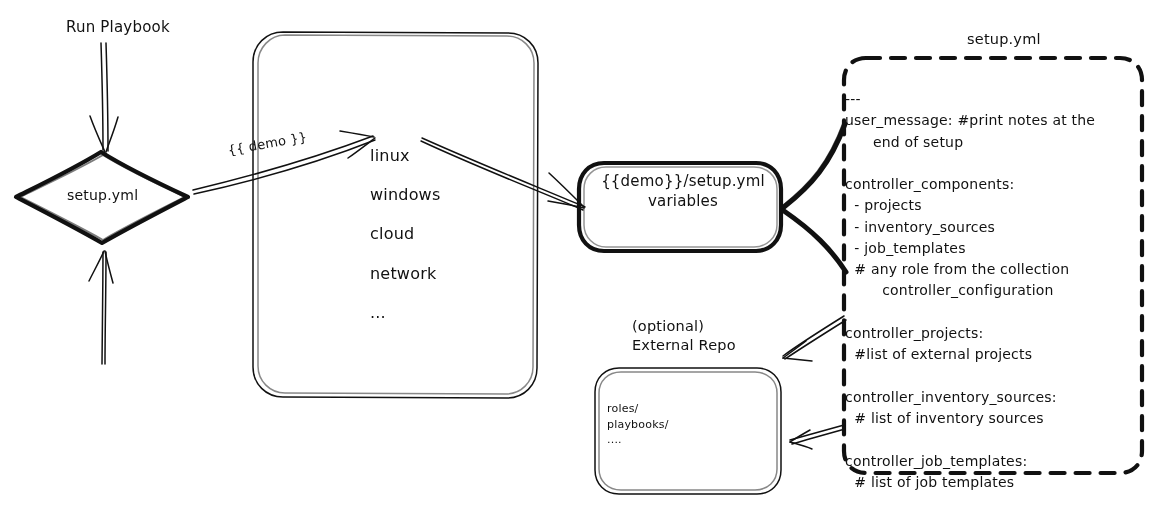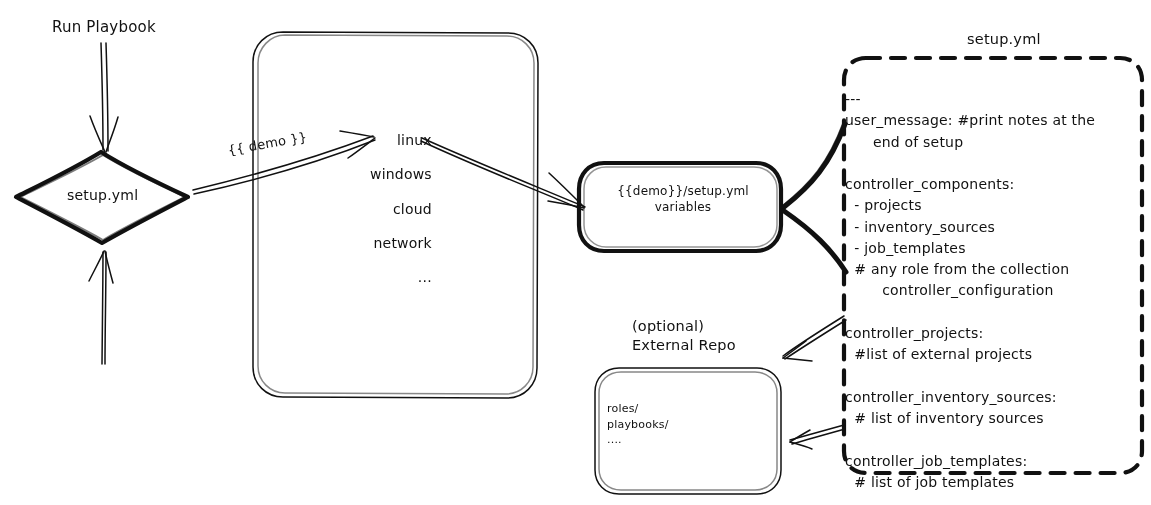--- a/index.html
+++ b/index.html
@@ -26,29 +26,29 @@
   }
   .txt {
     position: absolute;
     color: #111111;
     font-family: "DejaVu Sans", sans-serif;
     white-space: pre;
     line-height: 1.28;
     letter-spacing: 0.2px;
   }
   
-  #run-playbook-label      { left: 52px;  top: 18px;  font-size: 15px; }
+  #run-playbook-label      { left: 66px;  top: 18px;  font-size: 15px; }
   #with-variable-label     { left: 45px;  top: 371px; font-size: 13.5px; text-align: center; line-height: 1.3; }
   #diamond-label           { left: 67px;  top: 187px; font-size: 14px; }
   #repo-title              { left: 328px; top: 8px;   font-size: 15px; }
   #demo-arrow-label        { left: 228px; top: 143px; font-size: 13px;
                              transform: rotate(-10deg); transform-origin: left center; }
-  #repo-items              { left: 370px; top: 123px; font-size: 14px; line-height: 2.45; text-align: right; }
-  #vars-box-label          { left: 594px; top: 172px; font-size: 12px; text-align: center;
-                             width: 178px; line-height: 1.32; margin-top: 12px; }
+  #repo-items              { left: 370px; top: 136px; font-size: 16px; line-height: 2.45; }
+  #vars-box-label          { left: 594px; top: 172px; font-size: 15px; text-align: center;
+                             width: 178px; line-height: 1.32; }
   #setup-title             { left: 967px; top: 30px;  font-size: 14.5px; }
   #setup-body              { left: 845px; top: 89px;  font-size: 14px; line-height: 1.52; }
   #ext-repo-title          { left: 632px; top: 317px; font-size: 14.5px; text-align: left;
                              width: 140px; line-height: 1.34; }
   #ext-repo-items          { left: 607px; top: 401px; font-size: 11px; line-height: 1.42; }
 </style>
 </head>
 <body>
 
 <div id="canvas">

